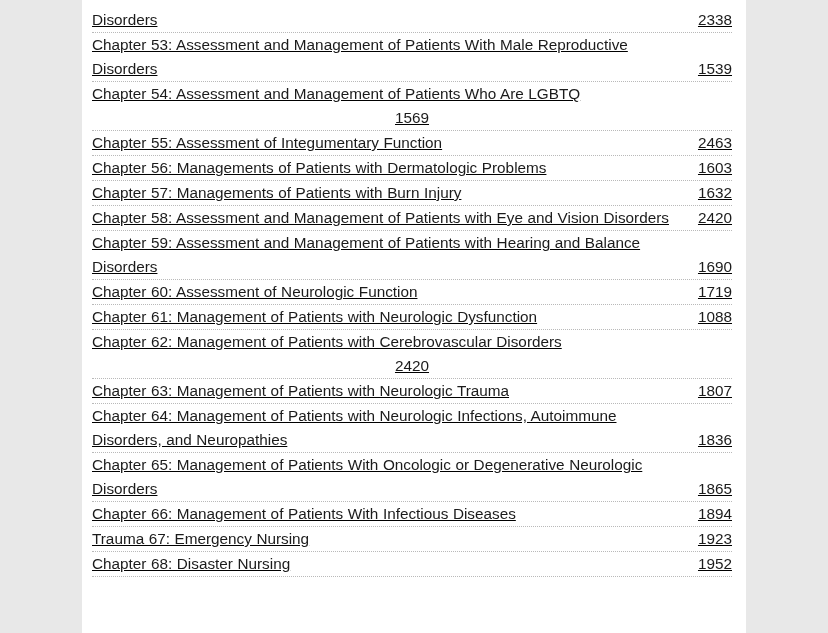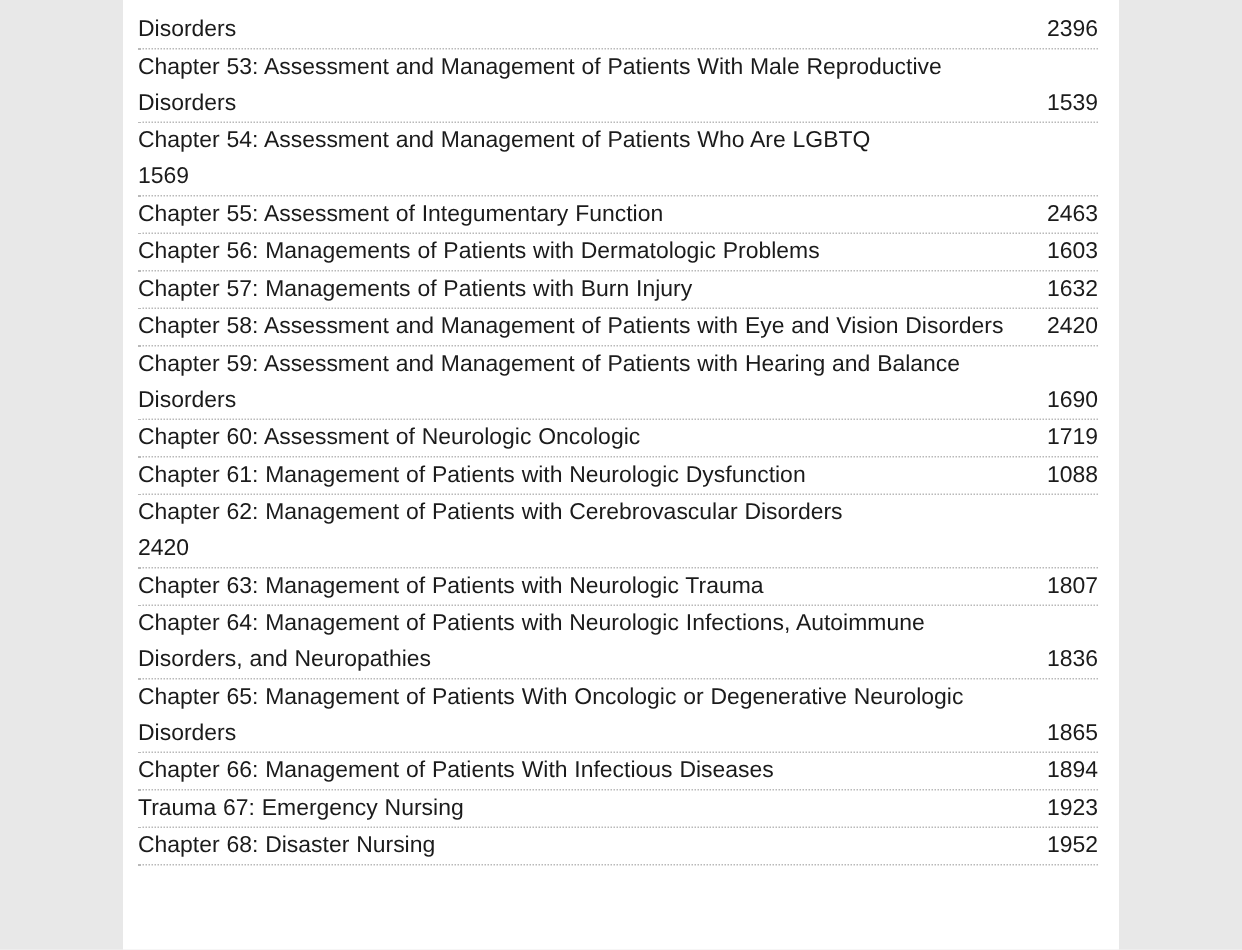--- a/index.html
+++ b/index.html
@@ -20,20 +20,21 @@
     width: 664px;
     height: 633px;
     background: #ffffff;
     box-sizing: border-box;
     padding: 8px 0 0 0;
   }
   .toc-list {
     list-style: none;
     margin: 0;
     padding: 0 14px 0 10px;
+    text-decoration: underline;
   }
   .toc-entry {
     display: flex;
     align-items: flex-end;
     justify-content: space-between;
     border-bottom: 1px dotted #b9b9b9;
     font-size: 15.3px;
     line-height: 24px;
     color: #1b1b1b;
     padding: 0;
@@ -53,31 +54,31 @@
   
   .toc-entry.wrap {
     display: block;
   }
   .toc-entry.wrap .toc-title {
     display: block;
     padding-right: 0;
   }
   .toc-entry.wrap .toc-page-num {
     display: block;
-    text-align: left;
+    text-align: center;
   }
 </style>
 </head>
 <body>
 
 <div id="toc-page">
   <ul class="toc-list">
       <li class="toc-entry">
         <span class="toc-title">Disorders</span>
-        <span class="toc-page-num">2396</span>
+        <span class="toc-page-num">2338</span>
       </li>
       <li class="toc-entry">
         <span class="toc-title">Chapter 53: Assessment and Management of Patients With Male Reproductive Disorders</span>
         <span class="toc-page-num">1539</span>
       </li>
       <li class="toc-entry wrap">
         <span class="toc-title">Chapter 54: Assessment and Management of Patients Who Are LGBTQ</span>
         <span class="toc-page-num">1569</span>
       </li>
       <li class="toc-entry">
@@ -94,21 +95,21 @@
       </li>
       <li class="toc-entry">
         <span class="toc-title">Chapter 58: Assessment and Management of Patients with Eye and Vision Disorders</span>
         <span class="toc-page-num">2420</span>
       </li>
       <li class="toc-entry">
         <span class="toc-title">Chapter 59: Assessment and Management of Patients with Hearing and Balance Disorders</span>
         <span class="toc-page-num">1690</span>
       </li>
       <li class="toc-entry">
-        <span class="toc-title">Chapter 60: Assessment of Neurologic Oncologic</span>
+        <span class="toc-title">Chapter 60: Assessment of Neurologic Function</span>
         <span class="toc-page-num">1719</span>
       </li>
       <li class="toc-entry">
         <span class="toc-title">Chapter 61: Management of Patients with Neurologic Dysfunction</span>
         <span class="toc-page-num">1088</span>
       </li>
       <li class="toc-entry wrap">
         <span class="toc-title">Chapter 62: Management of Patients with Cerebrovascular Disorders</span>
         <span class="toc-page-num">2420</span>
       </li>

